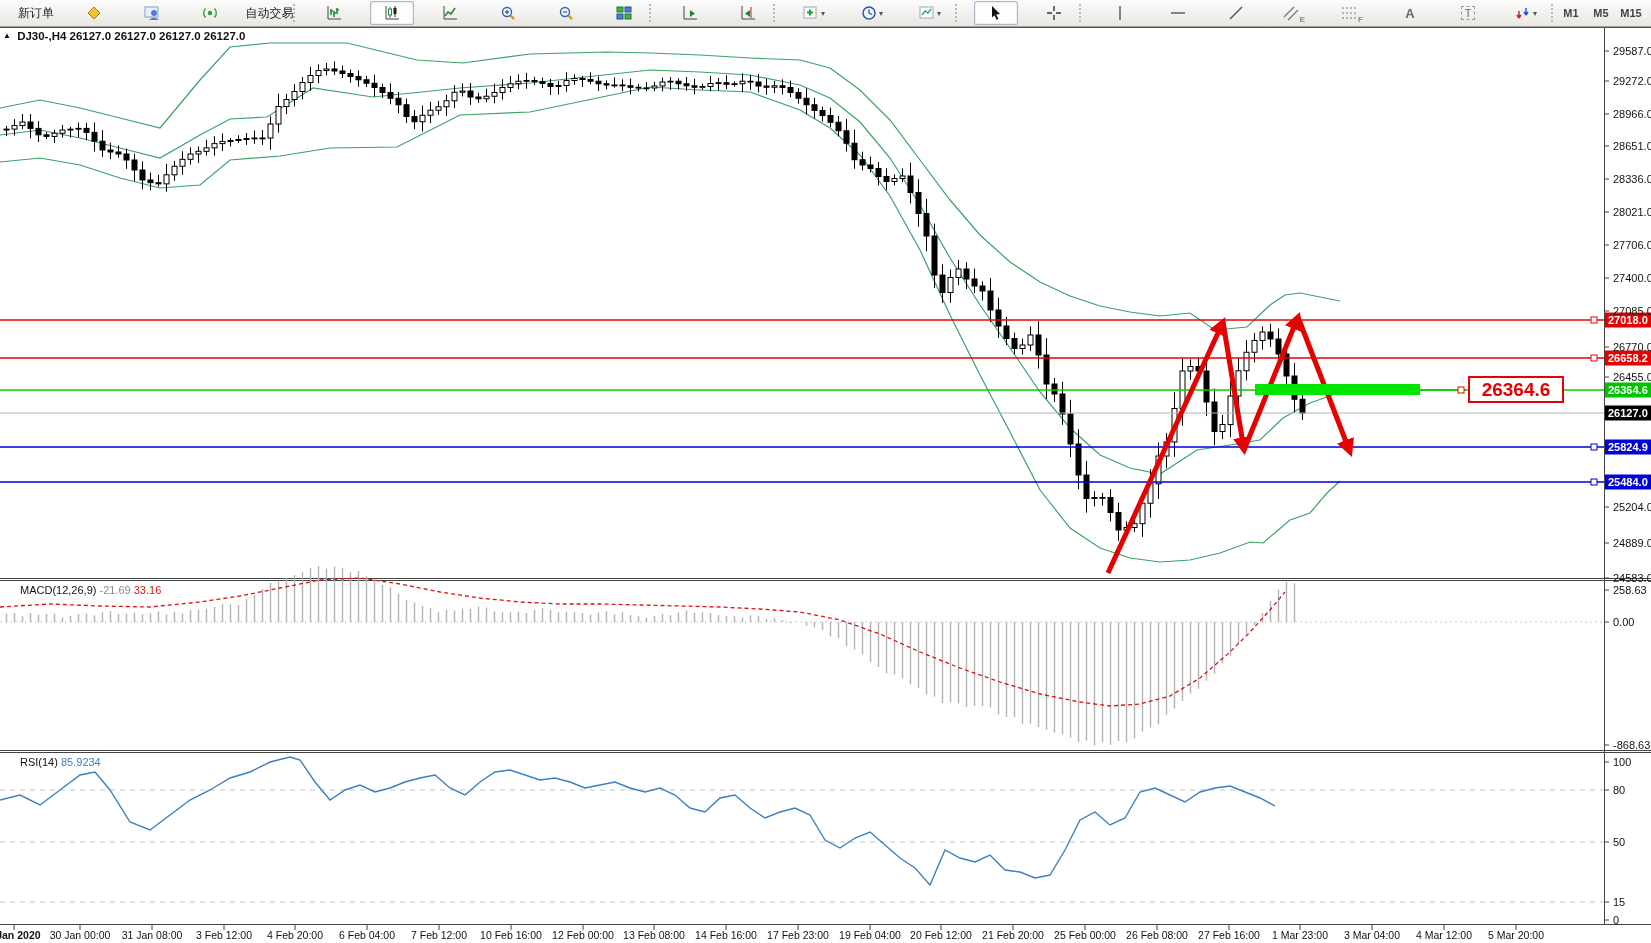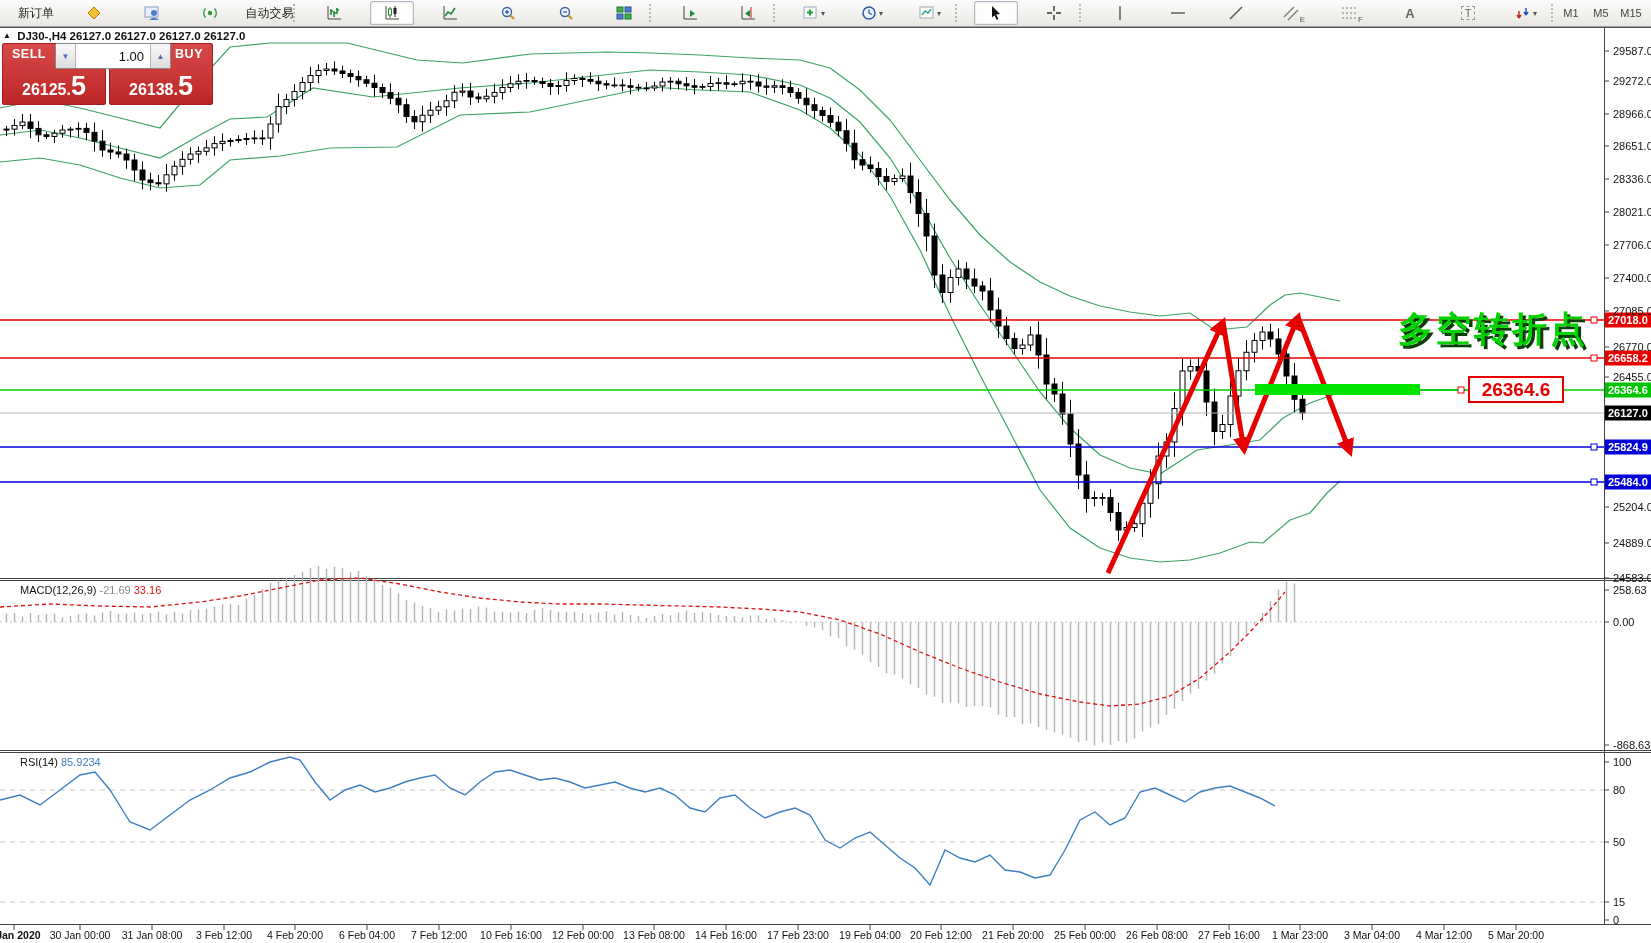--- a/index.html
+++ b/index.html
@@ -9,21 +9,21 @@
   #toolbar{position:absolute;left:0;top:0;width:1651px;height:26px;
     background:linear-gradient(#fcfcfc,#e9e7e2);border-bottom:1px solid #9e9e9e;
     display:flex;align-items:center;font-size:11px;color:#333;z-index:30;}
   .tb-grip{width:5px;height:18px;margin:0 3px;border-left:2px dotted #b9b9b9;}
   .tb-btn{height:22px;min-width:22px;display:flex;align-items:center;justify-content:center;
     gap:3px;padding:0 10px;border:1px solid transparent;border-radius:2px;cursor:default;margin-left:14px;}
   .tb-btn.active{background:#fdfdfb;border:1px solid #b4b4c4;box-shadow:inset 0 0 2px #ccc;}
   .tb-btn svg{display:block;}
   .tb-label{font-size:12px;color:#222;white-space:nowrap;}
   .tf-btn{height:20px;min-width:26px;display:flex;align-items:center;justify-content:center;
-    font-size:11px;font-weight:normal;color:#444;border:1px solid transparent;border-radius:2px;margin:11px 1px;}
+    font-size:11px;font-weight:bold;color:#444;border:1px solid transparent;border-radius:2px;margin:11px 1px;}
   .tf-btn.active{background:#fcfcfa;border:1px solid #b0b0c0;}
   #tb-right{margin-left:auto;display:flex;align-items:center;margin-right:8px;gap:10px;}
   .caret{font-size:8px;color:#555;}
   
   #symbol-title{position:absolute;left:3px;top:30px;font-size:11.5px;font-weight:bold;color:#111;z-index:24;}
   #symbol-title .tri{font-size:8px;vertical-align:2px;margin-right:3px;}
   #trade-panel{position:absolute;left:2px;top:43px;width:219px;height:62px;z-index:25;}
   .tp-btn{position:absolute;top:0;height:62px;width:104px;border-radius:3px;
     background:linear-gradient(#d84b4b,#bc2424);box-shadow:inset 0 0 0 1px #a81e1e;}
   #tp-sell{left:0;} #tp-buy{left:107px;}
@@ -902,46 +902,26 @@
         <line x1="1420" y1="390" x2="1466" y2="390" stroke="#00d000" stroke-width="1.3"></line>
         <rect x="1458" y="387" width="6" height="6" fill="#fff" stroke="#e60000"></rect>
       </g>
   </svg>
 
   <div id="symbol-title">
     <span class="tri">▲</span>
     <span>DJ30-,H4  26127.0 26127.0 26127.0 26127.0</span>
   </div>
 
-  <div id="trade-panel">
-    <div id="tp-sell" class="tp-btn">
-      <span class="tp-side-label">SELL</span>
-      <div class="tp-price">
-        <span class="tp-main">26125</span><span class="tp-dot">.</span><span class="tp-big">5</span>
-      </div>
-    </div>
-    <div id="tp-buy" class="tp-btn">
-      <span class="tp-side-label">BUY</span>
-      <div class="tp-price">
-        <span class="tp-main">26138</span><span class="tp-dot">.</span><span class="tp-big">5</span>
-      </div>
-    </div>
-    <div id="tp-vol">
-      <button class="tp-spin l">▼</button>
-      <input value="1.00" style="">
-      <button class="tp-spin r">▲</button>
-    </div>
-  </div>
 
   <div class="pane-label" style="top:584px;">
     <span>MACD(12,26,9)</span>
     <span class="val-gray">-21.69</span>
     <span class="val-red">33.16</span>
   </div>
   <div class="pane-label" style="top:756px;">
     <span>RSI(14)</span>
     <span class="val-blue">85.9234</span>
   </div>
 
-  <div id="cn-note">多空转折点</div>
   <div id="price-callout">26364.6</div>
 
 </div>
 
 </body></html>

